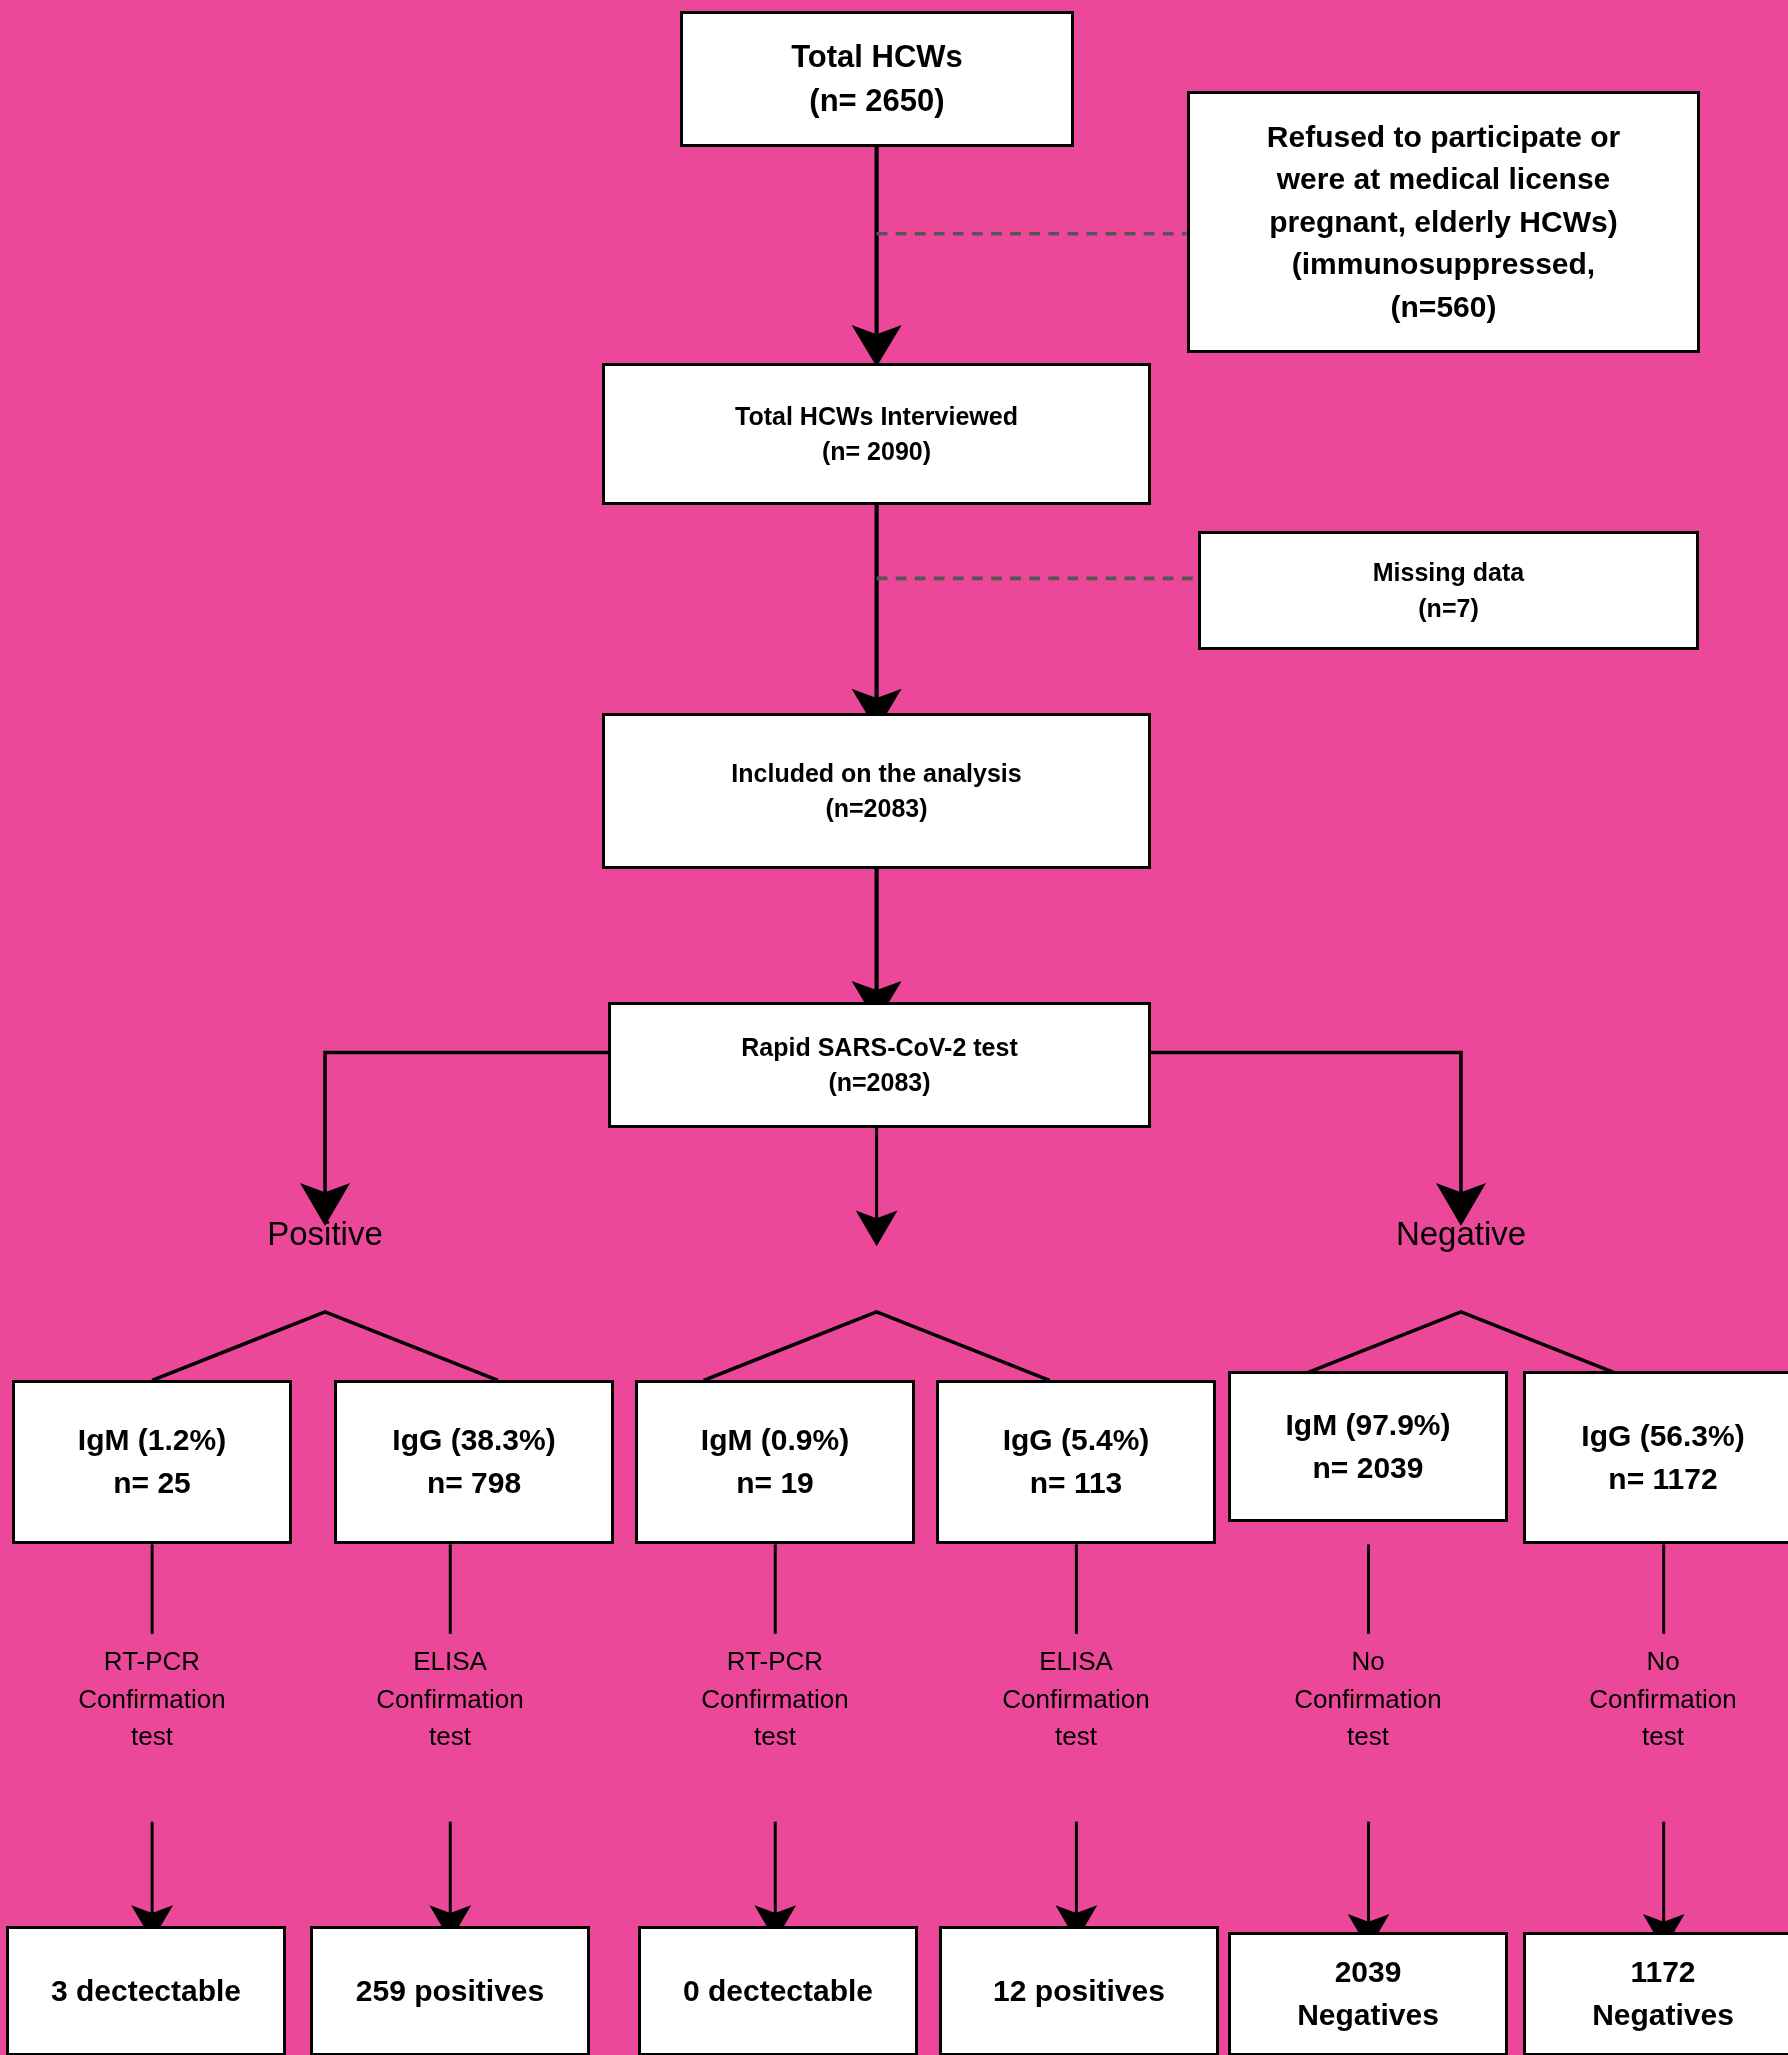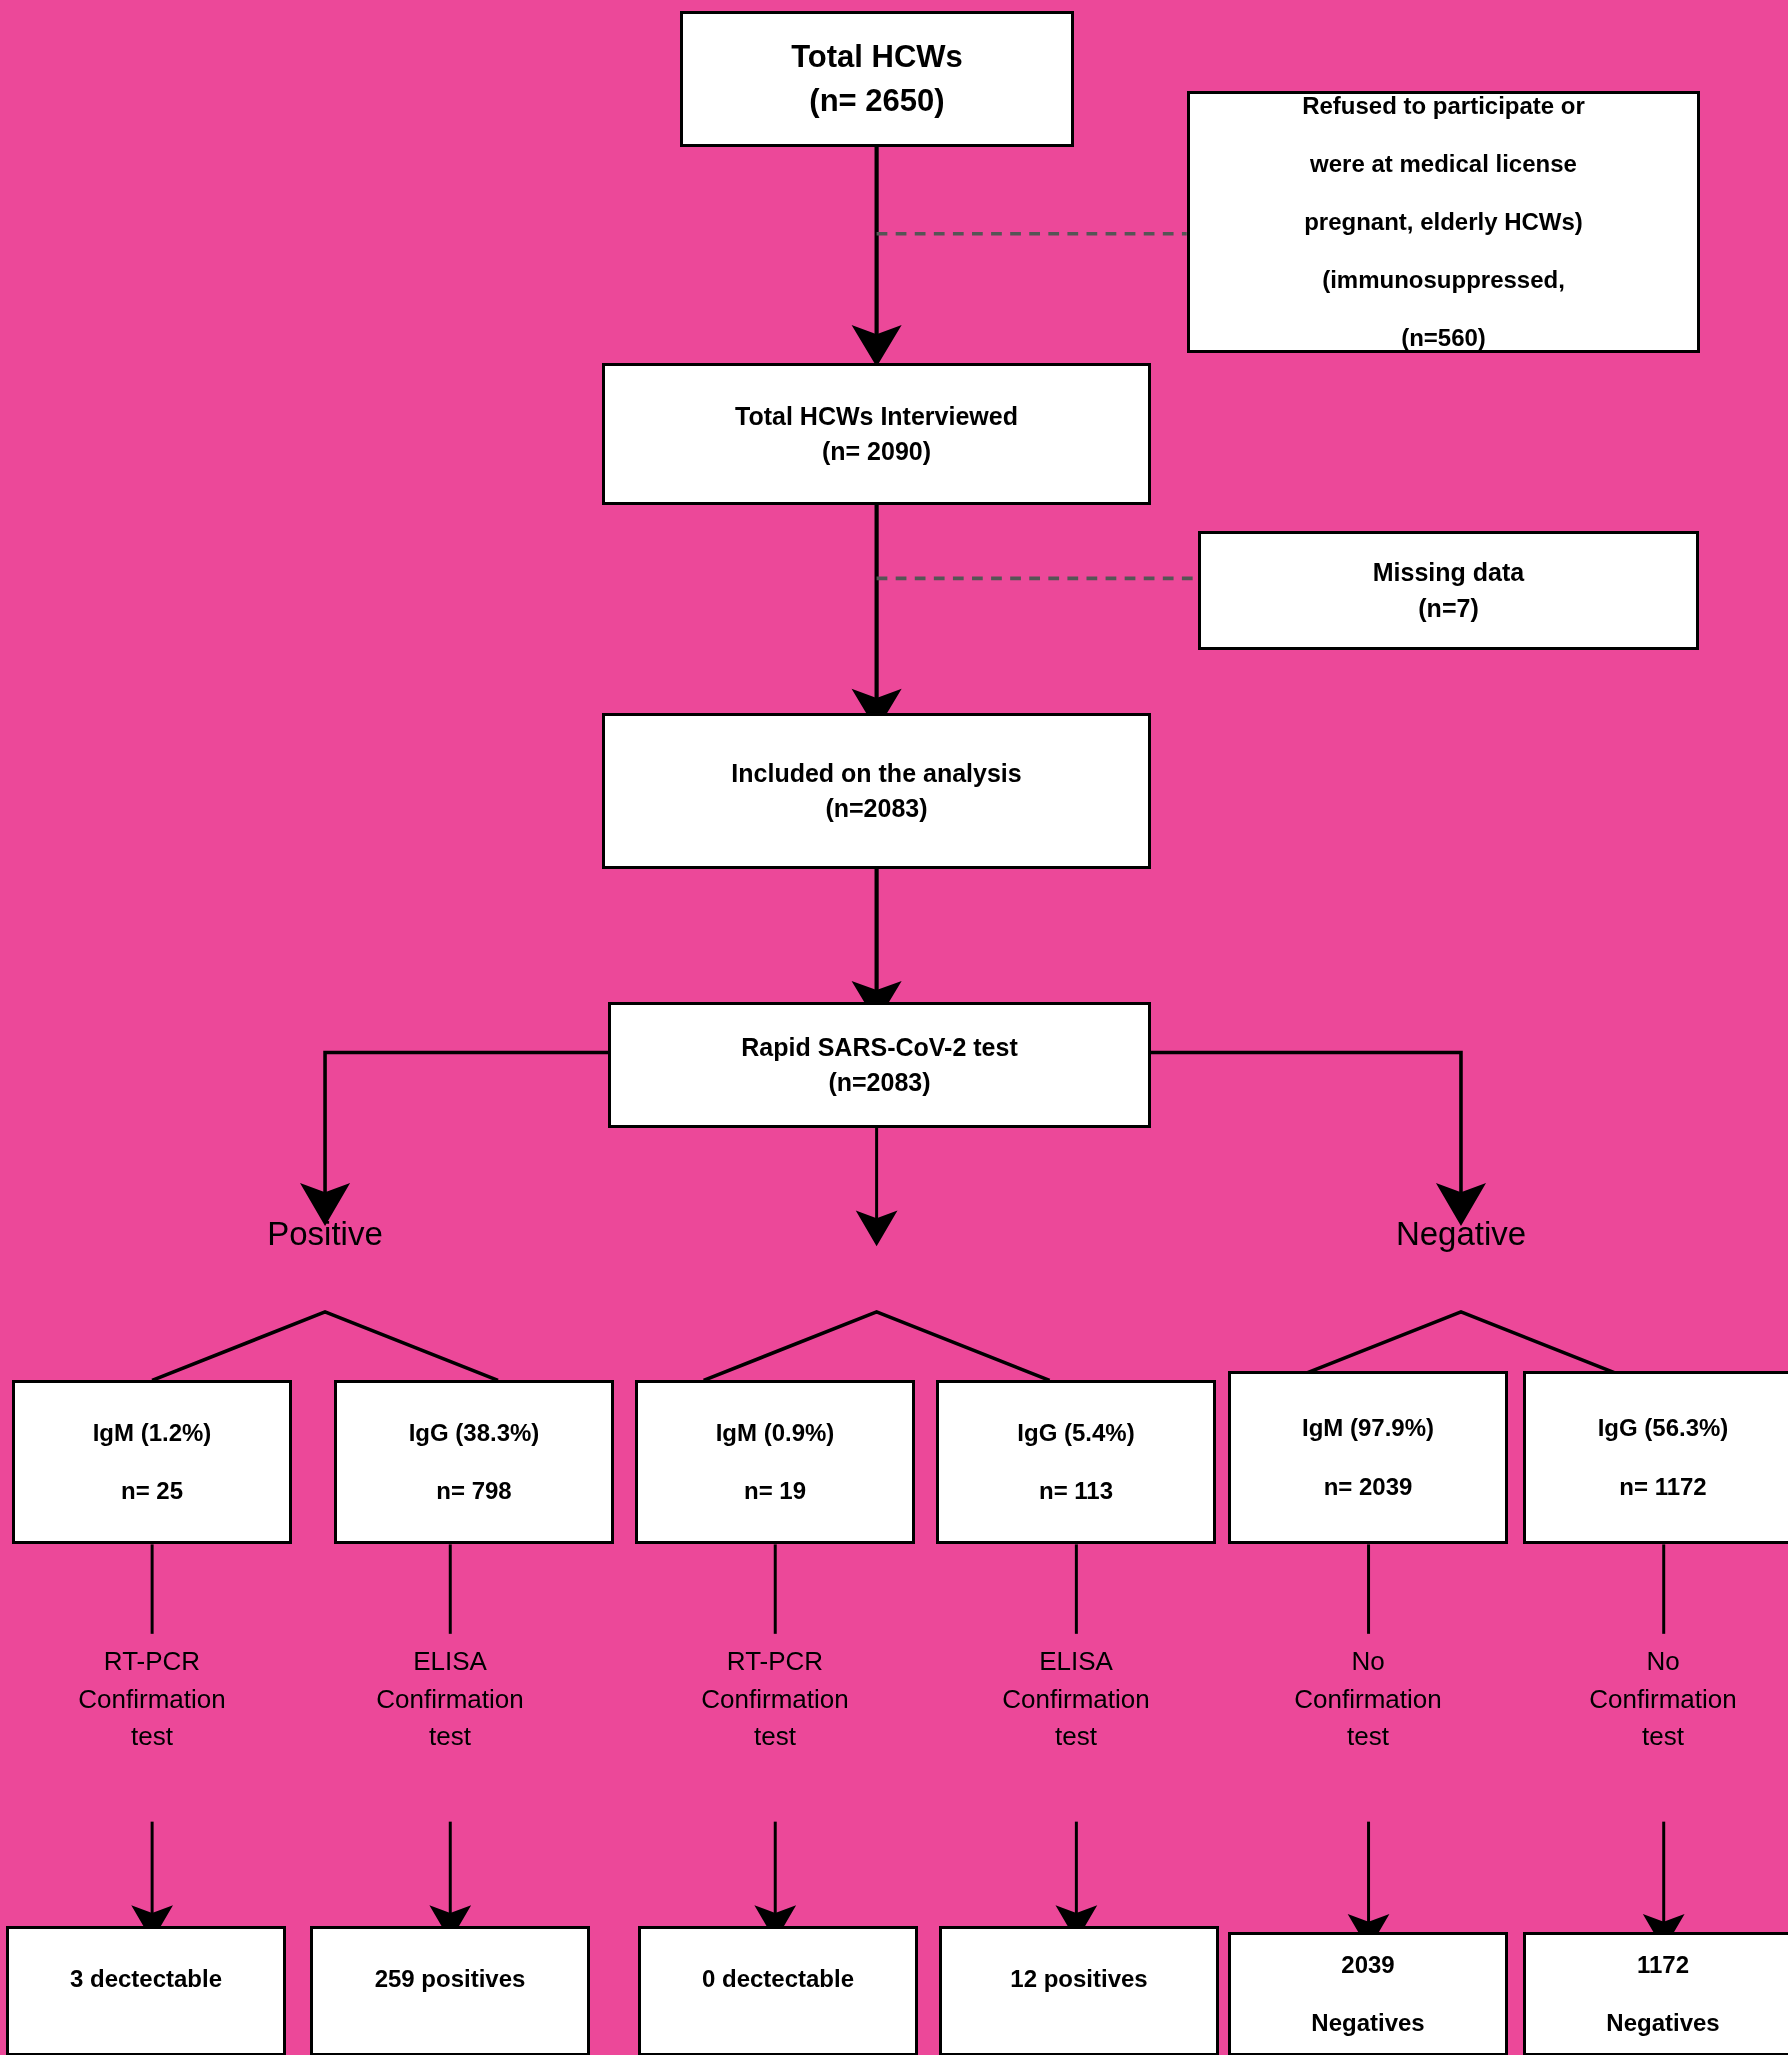--- a/index.html
+++ b/index.html
@@ -29,21 +29,21 @@
     text-align: center;
     color: #000000;
     font-weight: bold;
     line-height: 1.42;
     z-index: 5;
   }
   .node .ln { display: block; width: 100%; }
 
   .f-xl { font-size: 31px; }
   .f-lg { font-size: 25px; }
-  .f-md { font-size: 24px; gap: 24px; }
+  .f-md { font-size: 30px; }
 
   .plainlabel {
     position: absolute;
     text-align: center;
     color: #000000;
     font-weight: normal;
     line-height: 1.45;
     z-index: 5;
   }
   .grouplabel {
@@ -163,21 +163,21 @@
     <span class="ln">n= 798</span>
   </div>
   <div class="node f-md" style="left:635px; top:1380px; width:280px; height:164px;">
     <span class="ln">IgM (0.9%)</span>
     <span class="ln">n= 19</span>
   </div>
   <div class="node f-md" style="left:936px; top:1380px; width:280px; height:164px;">
     <span class="ln">IgG (5.4%)</span>
     <span class="ln">n= 113</span>
   </div>
-  <div class="node f-md" style="left:1228px; top:1371px; width:280px; height:173px;">
+  <div class="node f-md" style="left:1228px; top:1371px; width:280px; height:151px;">
     <span class="ln">IgM (97.9%)</span>
     <span class="ln">n= 2039</span>
   </div>
   <div class="node f-md" style="left:1523px; top:1371px; width:280px; height:173px;">
     <span class="ln">IgG (56.3%)</span>
     <span class="ln">n= 1172</span>
   </div>
 
   <div class="plainlabel steplabel" style="left:33px; top:1643px; width:238px;">
     <div>RT-PCR</div>

